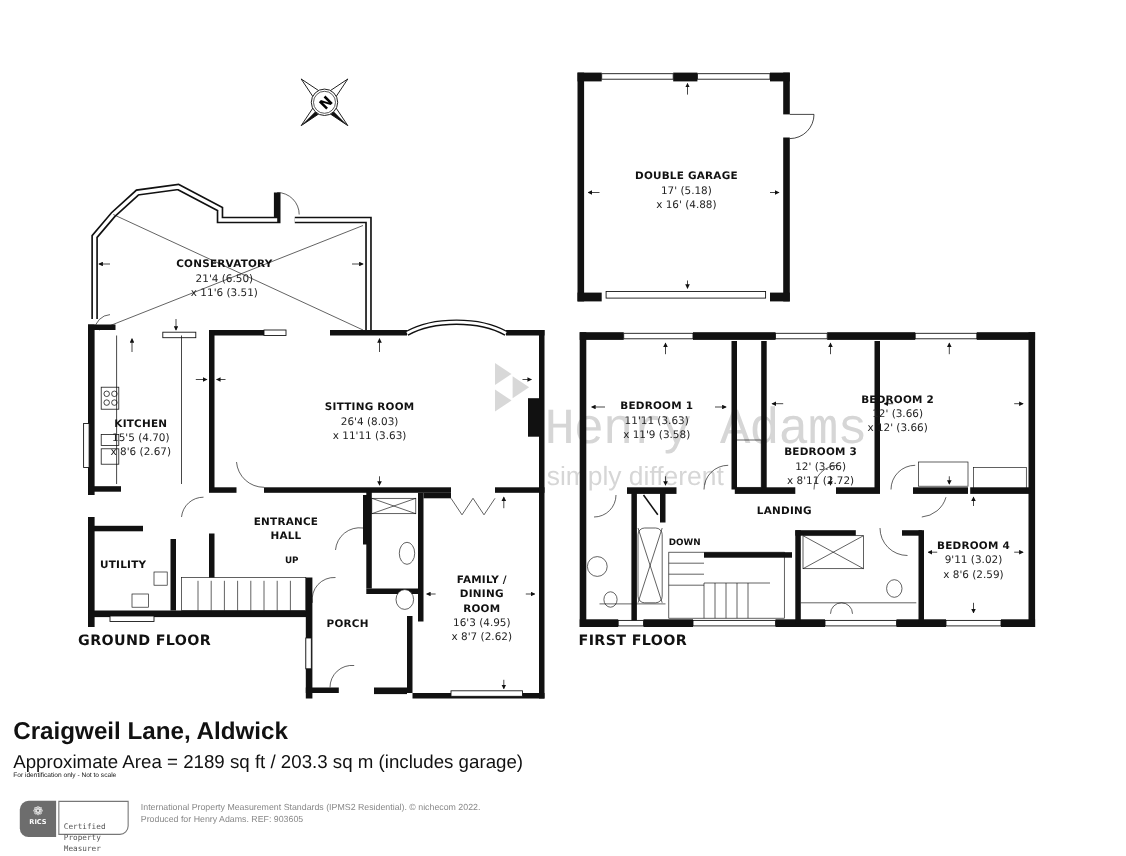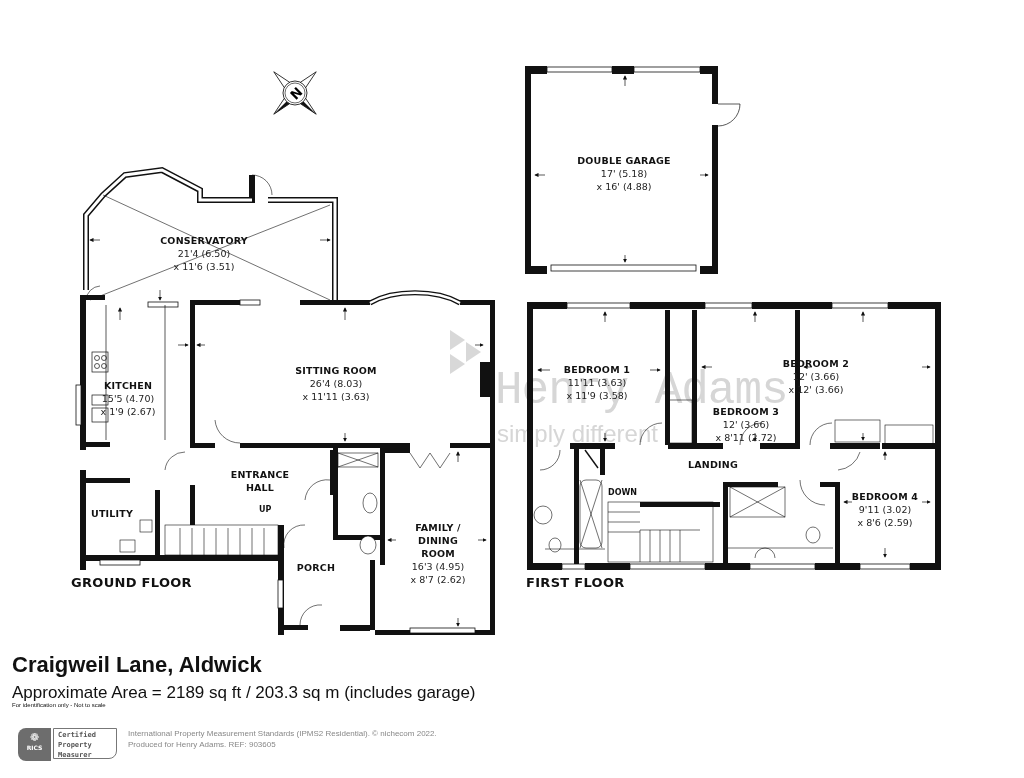--- a/index.html
+++ b/index.html
@@ -9,21 +9,21 @@
   .room-name{font-weight:bold;font-size:9.5px;letter-spacing:0.2px;display:block;}
   .room-dim{font-size:9.5px;display:block;color:#222;}
   .floor-label{position:absolute;font-weight:bold;font-size:13px;letter-spacing:0.3px;}
   .small{position:absolute;font-weight:bold;font-size:8px;}
   .title{position:absolute;left:12px;top:652px;font-family:"Liberation Sans",sans-serif;font-weight:bold;font-size:22px;}
   .area{position:absolute;left:12px;top:683px;font-family:"Liberation Sans",sans-serif;font-size:17px;}
   .idonly{position:absolute;left:12px;top:702px;font-family:"Liberation Sans",sans-serif;font-size:6px;}
   .rics{position:absolute;left:18px;top:728px;width:101px;height:33px;}
   .rics-logo{position:absolute;left:0;top:0;width:33px;height:33px;background:#6d6d6d;border-radius:8px 0 0 8px;color:#fff;font-size:6px;font-weight:bold;text-align:center;}
   .rics-logo .glyph{display:block;font-size:11px;margin-top:3px;}
-  .rics-box{position:absolute;left:35px;top:0;width:64px;height:31px;border:1px solid #777;border-radius:0 0 8px 0;font-family:"DejaVu Sans Mono",monospace;font-size:7px;font-weight:bold;color:#555;padding-left:4px;line-height:10px;box-sizing:border-box;padding-top:1px;}
+  .rics-box{position:absolute;left:35px;top:0;width:64px;height:31px;border:1px solid #777;border-radius:0 0 8px 0;font-family:"DejaVu Sans Mono",monospace;font-size:7px;font-weight:normal;color:#555;padding-left:4px;line-height:10px;box-sizing:border-box;padding-top:18px;}
   .credits{position:absolute;left:128px;top:729px;font-family:"Liberation Sans",sans-serif;font-size:8px;color:#888;line-height:10.5px;}
   .watermark{position:absolute;left:495px;top:368px;font-family:Liberation Mono, monospace;color:#d6d6d6;font-size:46px;font-weight:300;letter-spacing:-1px;line-height:46px;}
   .watermark2{position:absolute;left:497px;top:420px;font-family:"Liberation Sans",sans-serif;color:#d6d6d6;font-size:24px;letter-spacing:0px;}
 </style>
 </head>
 <body>
 
 <div class="watermark">Henry Adams</div>
 <div class="watermark2">simply different</div>
 
@@ -279,21 +279,21 @@
 </svg>
 
 <div class="room-label" style="left:204px;top:234px;">
   <span class="room-name">CONSERVATORY</span>
   <span class="room-dim">21'4 (6.50)</span>
   <span class="room-dim">x 11'6 (3.51)</span>
 </div>
 <div class="room-label" style="left:128px;top:379px;">
   <span class="room-name">KITCHEN</span>
   <span class="room-dim">15'5 (4.70)</span>
-  <span class="room-dim">x 1'9 (2.67)</span>
+  <span class="room-dim">x 8'6 (2.67)</span>
 </div>
 <div class="room-label" style="left:336px;top:364px;">
   <span class="room-name">SITTING ROOM</span>
   <span class="room-dim">26'4 (8.03)</span>
   <span class="room-dim">x 11'11 (3.63)</span>
 </div>
 <div class="room-label" style="left:260px;top:468px;">
   <span class="room-name">ENTRANCE</span>
   <span class="room-name">HALL</span>
 </div>

